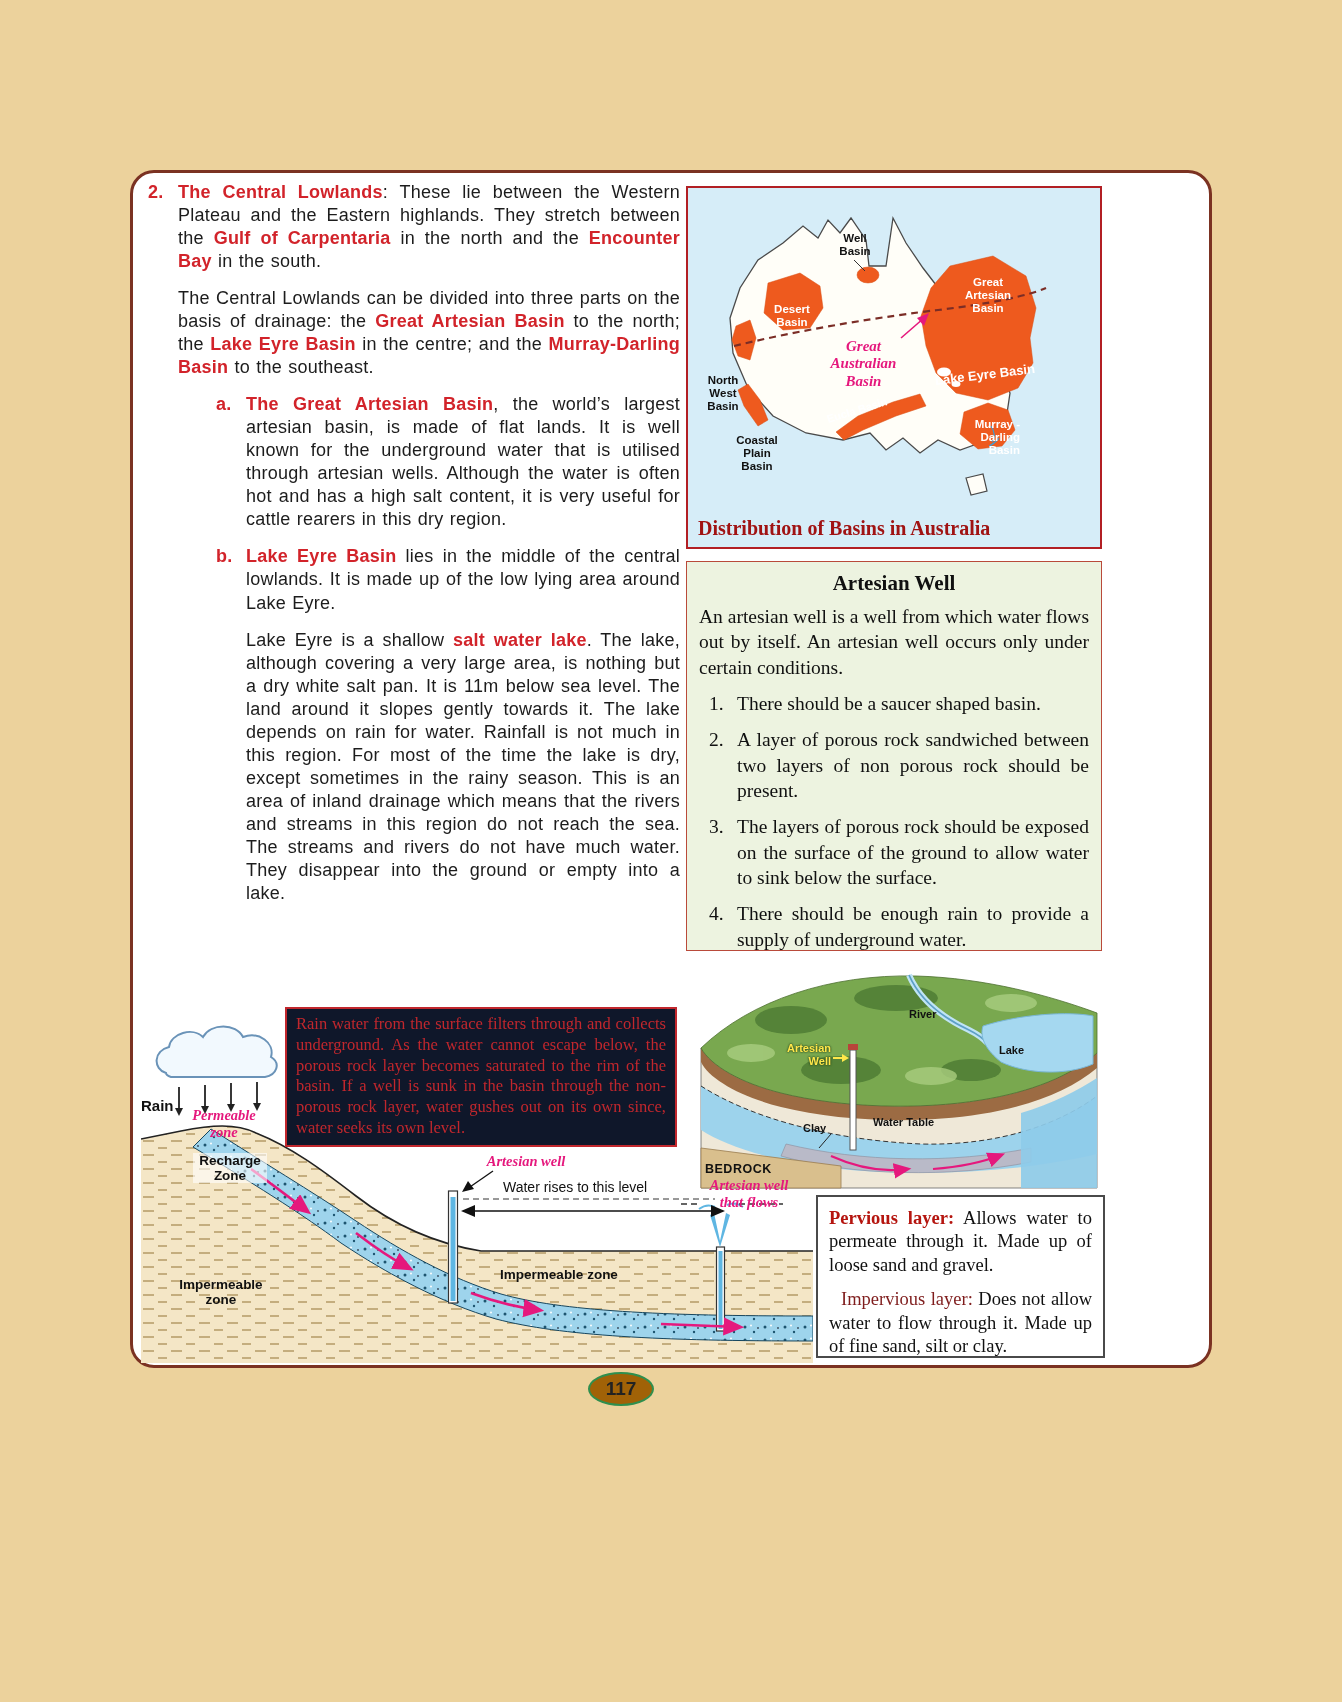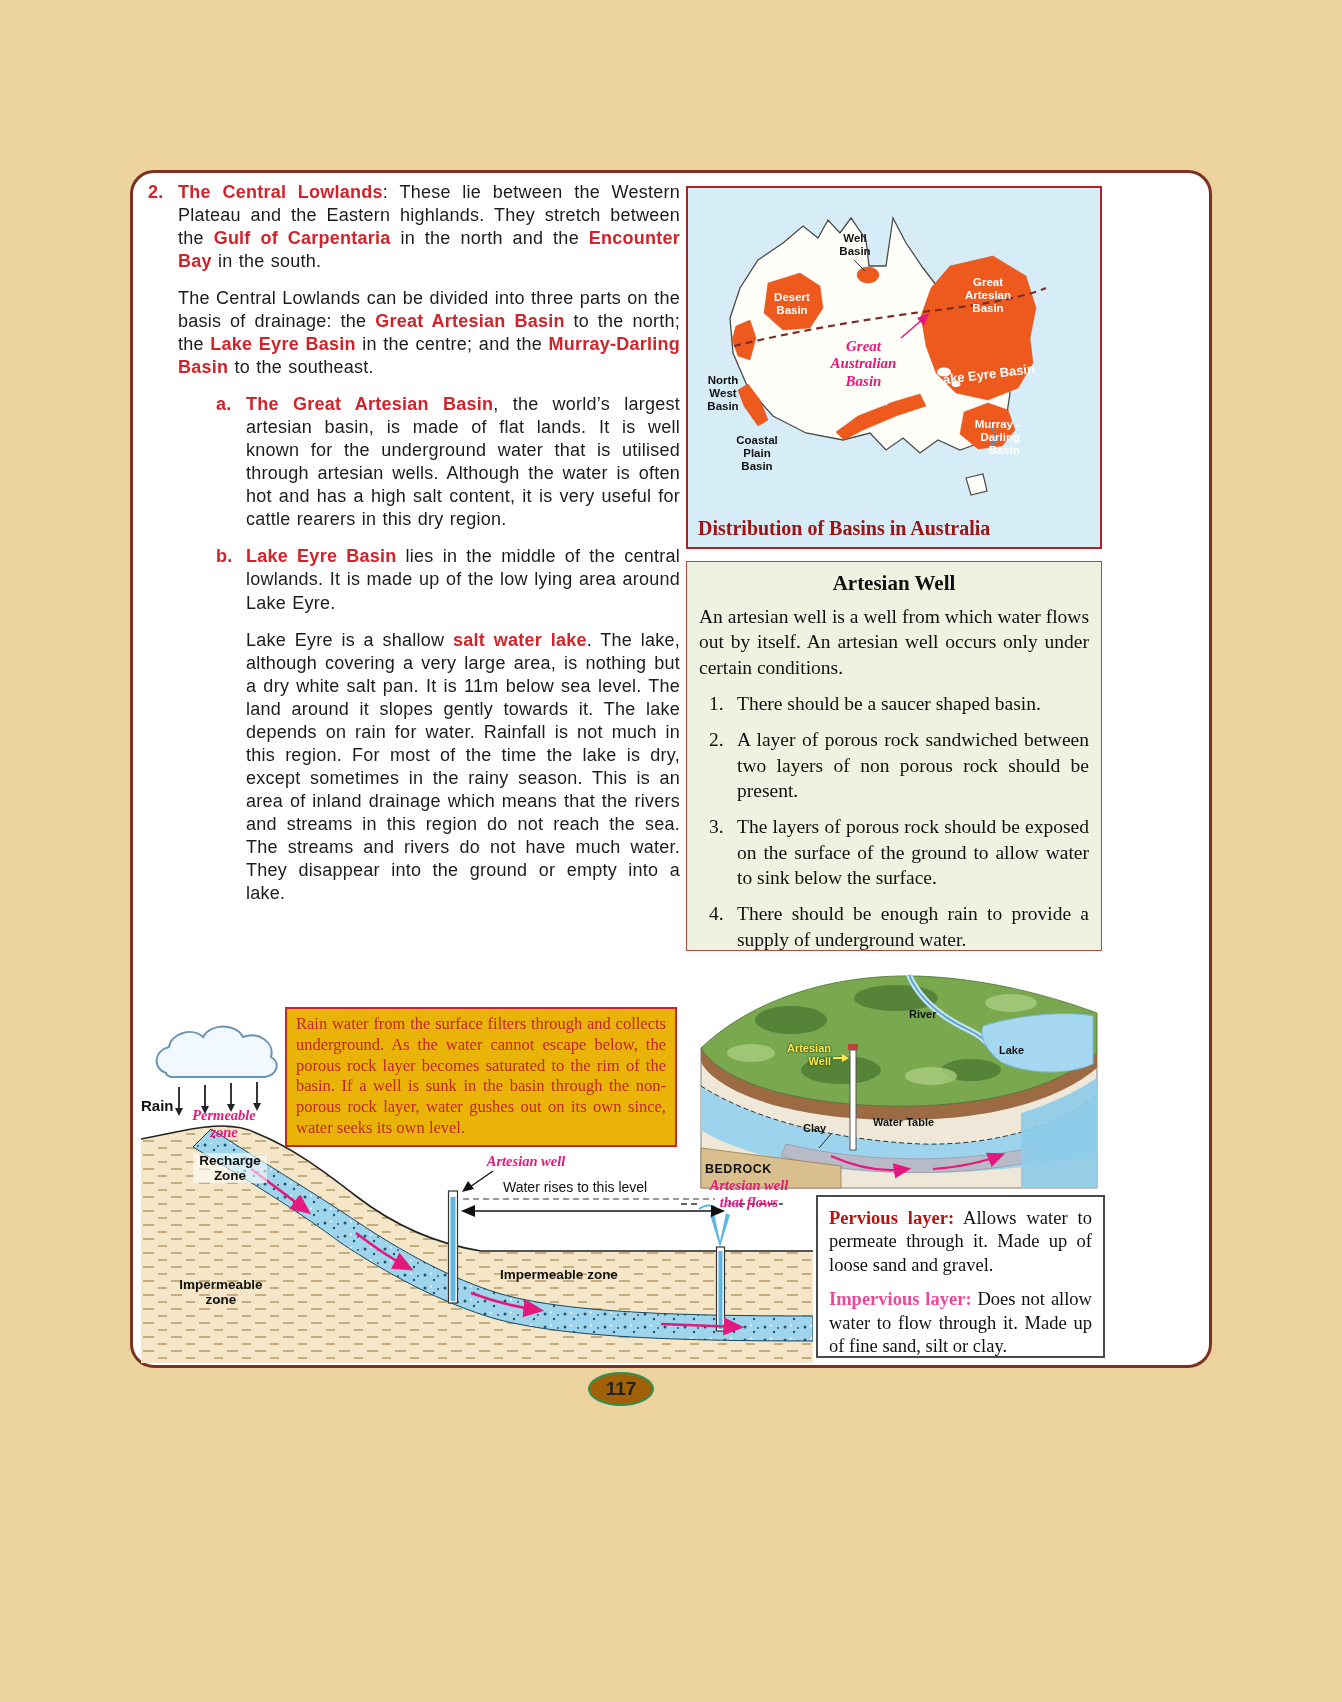--- a/index.html
+++ b/index.html
@@ -63,33 +63,33 @@
   .bd-bedrock { font-size:12.5px; letter-spacing:.5px; }
   
   .layers-box {
     position:absolute; left:683px; top:1022px; width:289px; height:163px;
     background:#ffffff; border:2px solid #4a4a4a; padding:10px 11px;
     font-family:"Liberation Serif",serif; font-size:18.5px; line-height:1.27;
     color:#101010; text-align:justify;
   }
   .layers-box p { margin:0 0 11px 0; }
   .lab-pervious { color:#b5150f; font-weight:bold; }
-  .lab-impervious { color:#ec4899; font-weight:bold; }
+  .lab-impervious { color:#7f1d1d; font-weight:normal;margin-left:12px; }
   
   .cross-section { position:absolute; left:8px; top:838px; width:672px; height:352px; z-index:1; }
   .cs-label { position:absolute; white-space:pre-line; }
   .cs-bold { font:bold 13.5px/1.12 "Liberation Sans",sans-serif; color:#111; text-align:center; }
   .cs-plain { font:14px "Liberation Sans",sans-serif; color:#111; }
   .cs-mg { font:italic bold 14.5px/1.15 "Liberation Serif",serif; color:#e5187d; text-align:center; }
   .cs-rain { font:bold 15px "Liberation Sans",sans-serif; color:#111; }
   .bg-soft { background:rgba(255,255,255,.6); padding:0 2px; }
   
   .info-box {
     position:absolute; left:152px; top:834px; width:392px; z-index:5;
-    background:#eab308; border:2px solid #c1272d; padding:5px 9px 6px 9px;
+    background:#0f172a; border:2px solid #c1272d; padding:5px 9px 6px 9px;
     font-family:"Liberation Serif",serif; font-size:16.5px; line-height:1.26;
     color:#c1272d; text-align:justify;
   }
   
   .page-oval {
     position:absolute; left:588px; top:1372px; width:66px; height:34px;
     background:#a16207; border:2px solid #2f8f4e; border-radius:50%;
     display:flex; align-items:center; justify-content:center;
     font-size:19px; color:#222;font-weight:bold;
   }
@@ -137,21 +137,21 @@
       <path d="M46,158 C120,140 200,128 250,122 C300,116 340,108 358,100" fill="none" stroke="#7b2d26" stroke-width="2.2" stroke-dasharray="7,5"></path>
       <line x1="166" y1="72" x2="177" y2="83" stroke="#333333" stroke-width="1"></line>
       <g>
         <line x1="213" y1="150" x2="236" y2="130" stroke="#e5187d" stroke-width="1.6"></line>
         <polygon points="241,125 229,130 236,138" fill="#e5187d"></polygon>
       </g>
       <path d="M303,238 q6,9 1,16 M311,250 q-5,6 -10,8" stroke="#3f9bd0" stroke-width="1.2" fill="none"></path>
     </svg>
     <div class="map-label lab-k" style="left:138px; top:44px; width:58px;">Well
 Basin</div>
-    <div class="map-label lab-w" style="left:75px; top:103px; width:58px;">Desert
+    <div class="map-label lab-w" style="left:75px; top:115px; width:58px;">Desert
 Basin</div>
     <div class="map-label lab-w" style="left:268px; top:88px; width:64px;">Great
 Artesian
 Basin</div>
     <div class="map-label lab-mg" style="left:128px; top:150px; width:95px;">Great
 Australian
 Basin</div>
     <div class="map-label lab-w" style="left:236px; top:180px; width:122px; font-size:13px; transform:rotate(-7deg);">Lake Eyre Basin</div>
     <div class="map-label lab-k" style="left:10px; top:186px; width:50px; text-align:center;">North
 West

